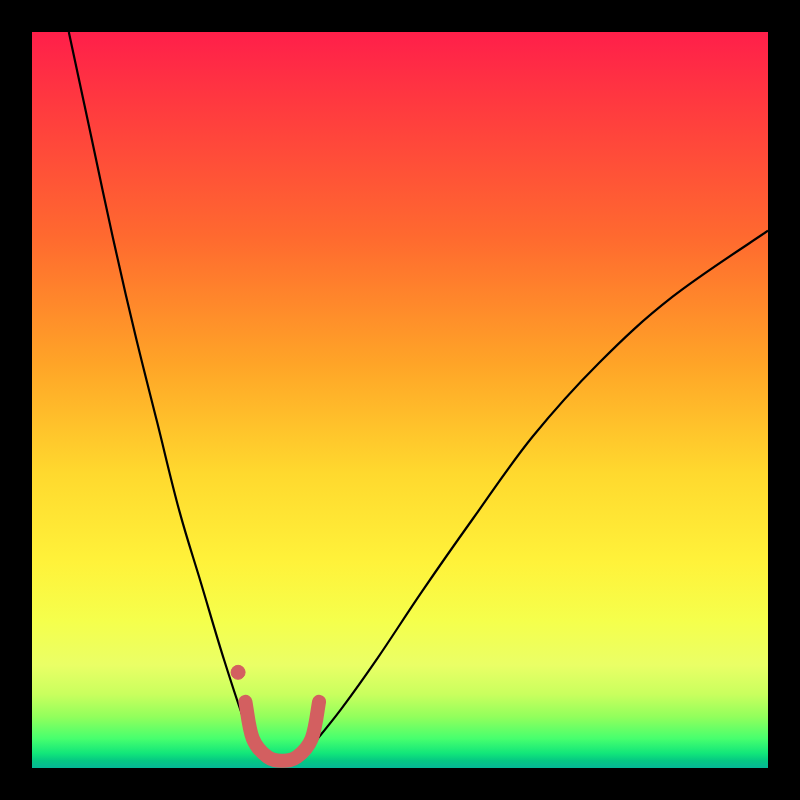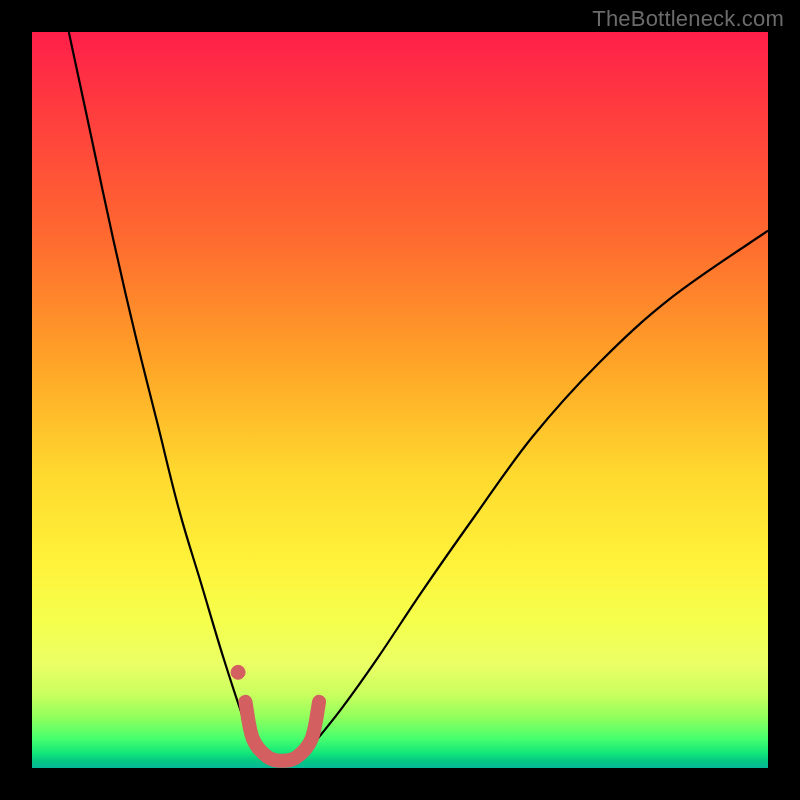--- a/index.html
+++ b/index.html
@@ -73,21 +73,20 @@
     stroke: #d35f60;
     stroke-width: 14;
     stroke-linecap: round;
     stroke-linejoin: round;
   }
 </style>
 </head>
 <body>
 
 <div class="frame">
-  <div class="watermark">TheBottleneck.com</div>
 
   <div class="plot-area">
     <svg class="curves" viewBox="0 0 736 736" preserveAspectRatio="none">
       <path id="left-curve" class="curve" d="M 36.80 0.00 C 40.77 18.55, 50.93 65.95, 58.88 103.04 C 66.83 140.13, 73.01 170.31, 80.96 206.08 C 88.91 241.85, 95.09 268.64, 103.04 301.76 C 110.99 334.88, 117.17 358.28, 125.12 390.08 C 133.07 421.88, 139.25 449.25, 147.20 478.40 C 155.15 507.55, 161.33 525.50, 169.28 552.00 C 177.23 578.50, 183.41 600.43, 191.36 625.60 C 199.31 650.77, 206.82 674.62, 213.44 691.84 C 220.06 709.06, 225.51 715.98, 228.16 721.28"></path>
       <path id="right-curve" class="curve" d="M 279.68 713.92 C 284.98 707.30, 297.20 693.02, 309.12 677.12 C 321.04 661.22, 331.35 646.80, 345.92 625.60 C 360.49 604.40, 372.86 584.53, 390.08 559.36 C 407.30 534.19, 421.73 513.58, 441.60 485.76 C 461.47 457.94, 477.96 432.62, 500.48 404.80 C 523.00 376.98, 541.55 356.37, 566.72 331.20 C 591.89 306.03, 609.85 288.81, 640.32 264.96 C 670.79 241.11, 718.78 210.64, 736.00 198.72"></path>
       <path id="marker-u" class="marker-line" d="M 213.44 669.76 C 214.76 676.38, 216.83 696.62, 220.80 706.56 C 224.77 716.50, 230.22 720.99, 235.52 724.96 C 240.82 728.93, 244.94 728.64, 250.24 728.64 C 255.54 728.64, 259.66 728.93, 264.96 724.96 C 270.26 720.99, 275.71 716.50, 279.68 706.56 C 283.65 696.62, 285.72 676.38, 287.04 669.76"></path>
       <circle id="marker-dot" class="marker" r="7" cx="206.08" cy="640.32"></circle>
     </svg>
   </div>
 </div>

